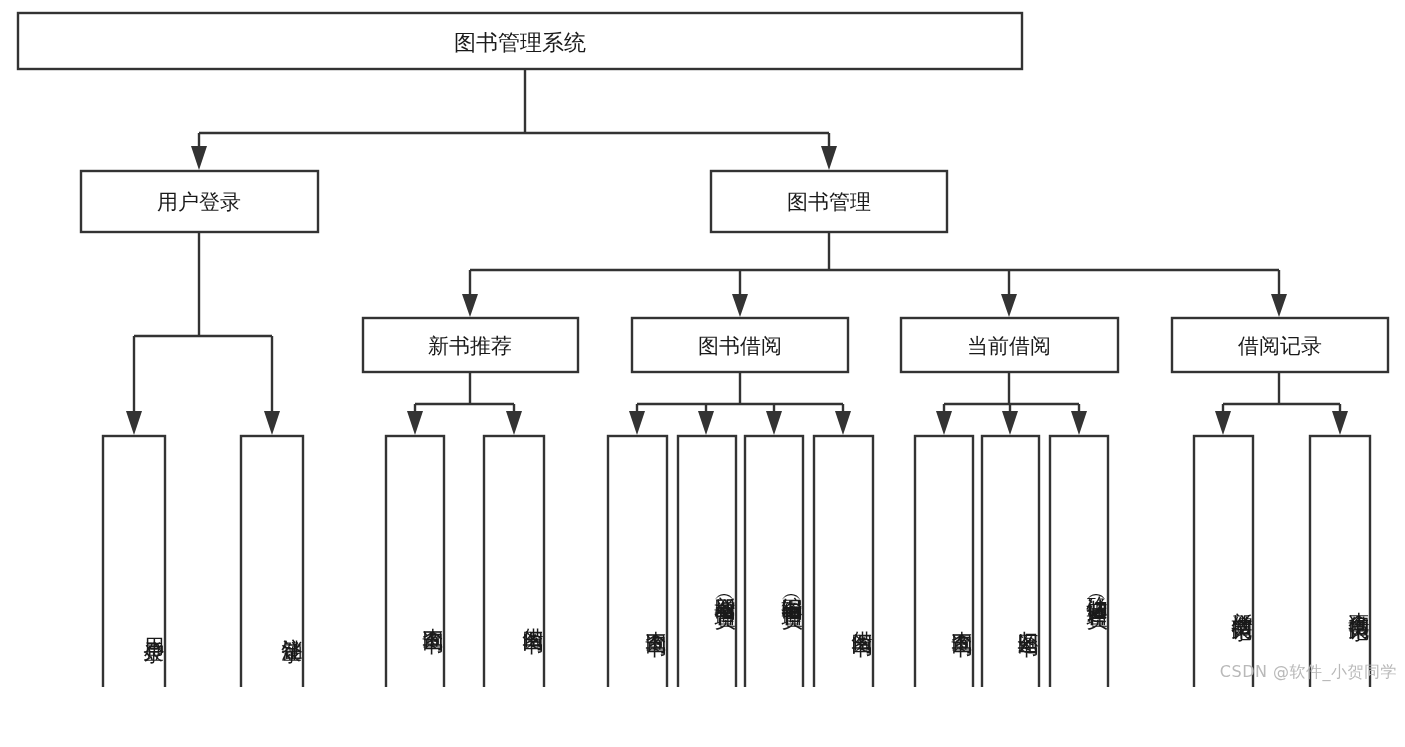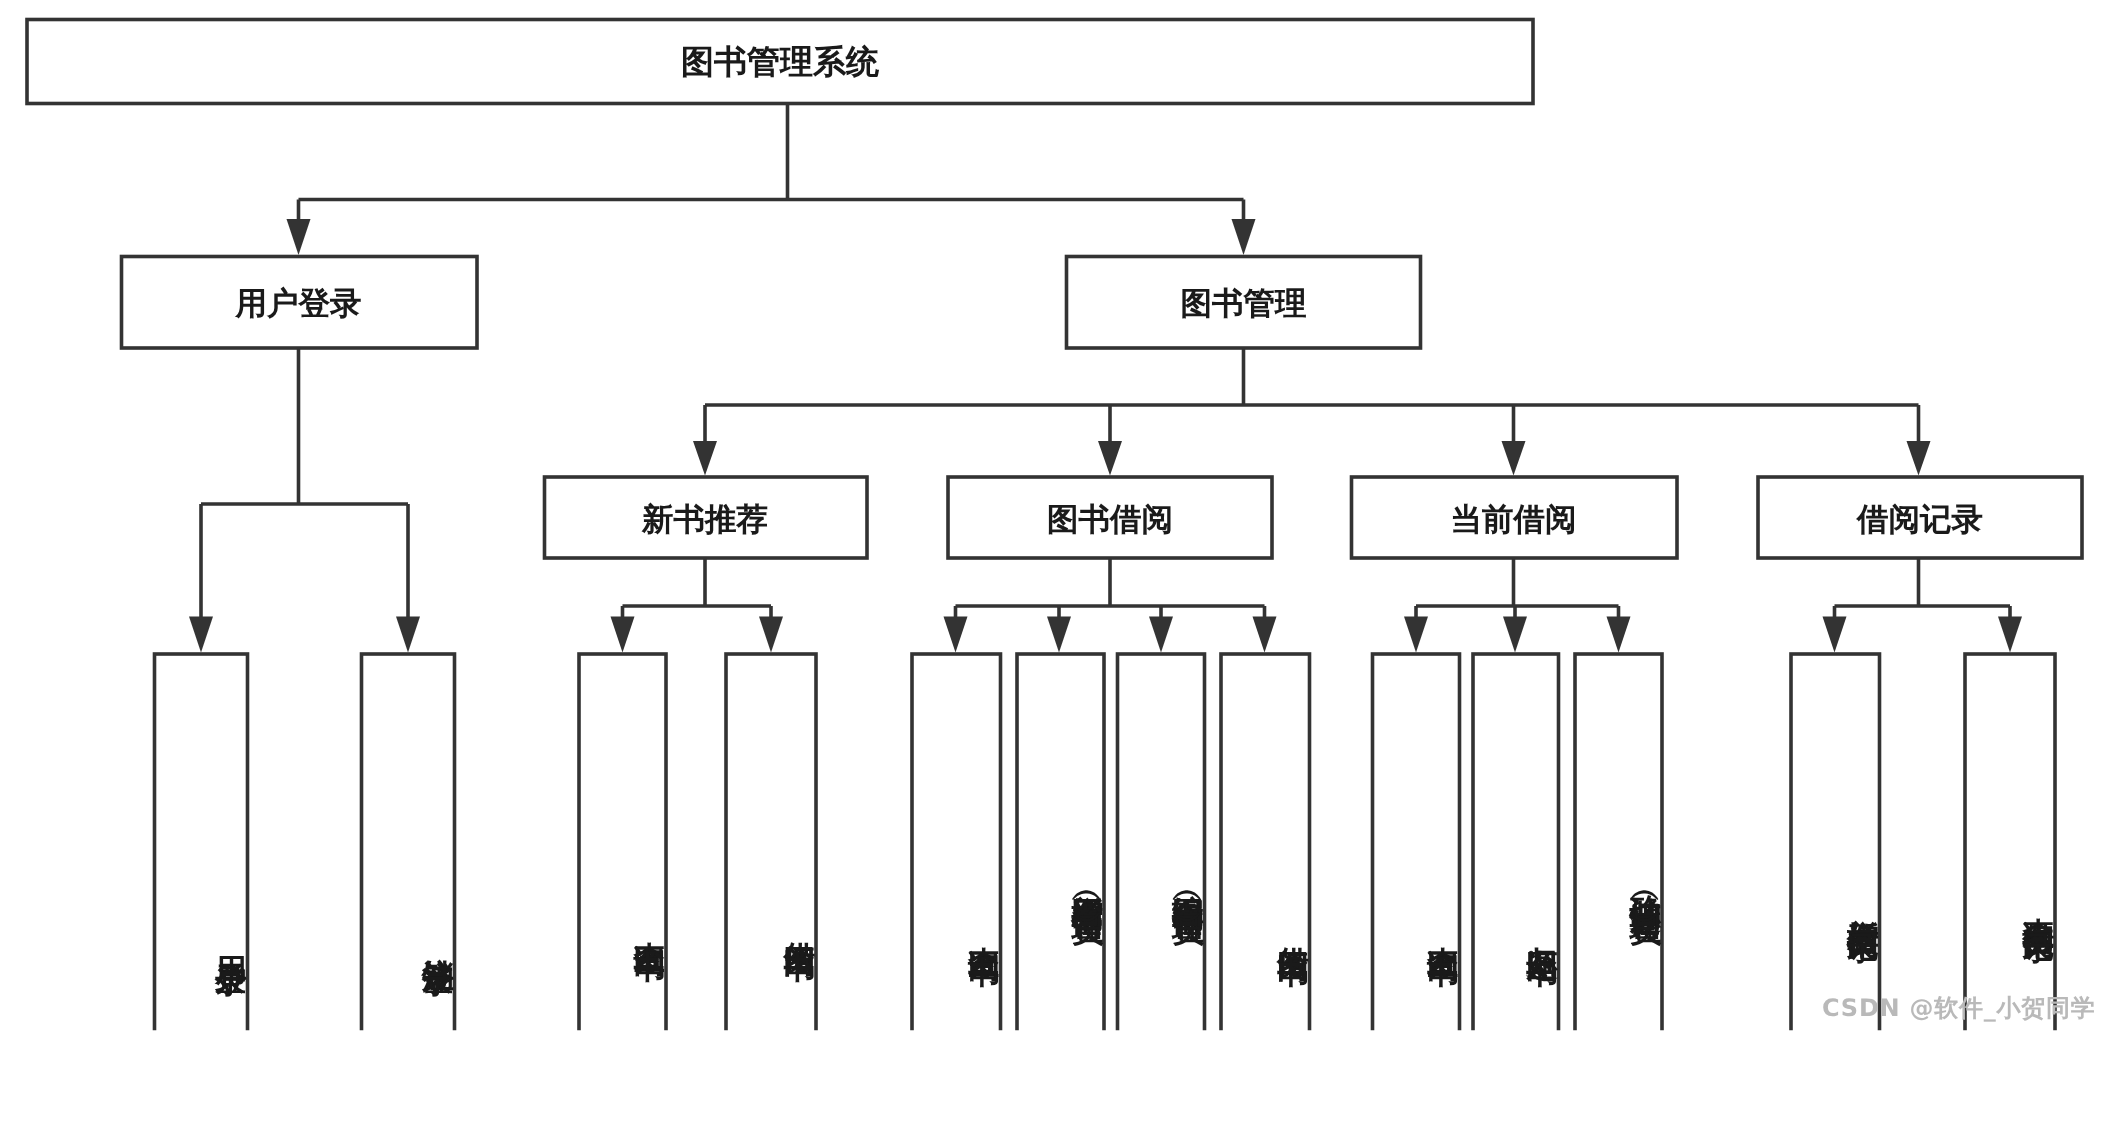--- a/index.html
+++ b/index.html
@@ -10,21 +10,20 @@
   }
   body {
     font-family: "DejaVu Sans", "Liberation Sans", sans-serif;
   }
   #diagram-root {
     position: relative;
     width: 1405px;
     height: 687px;
     background: #ffffff;
     overflow: hidden;
-    font-weight: bold;
   }
   svg#diagram-svg {
     position: absolute;
     left: 0;
     top: 0;
     width: 1405px;
     height: 747px;
     display: block;
   }
   .node-rect {

